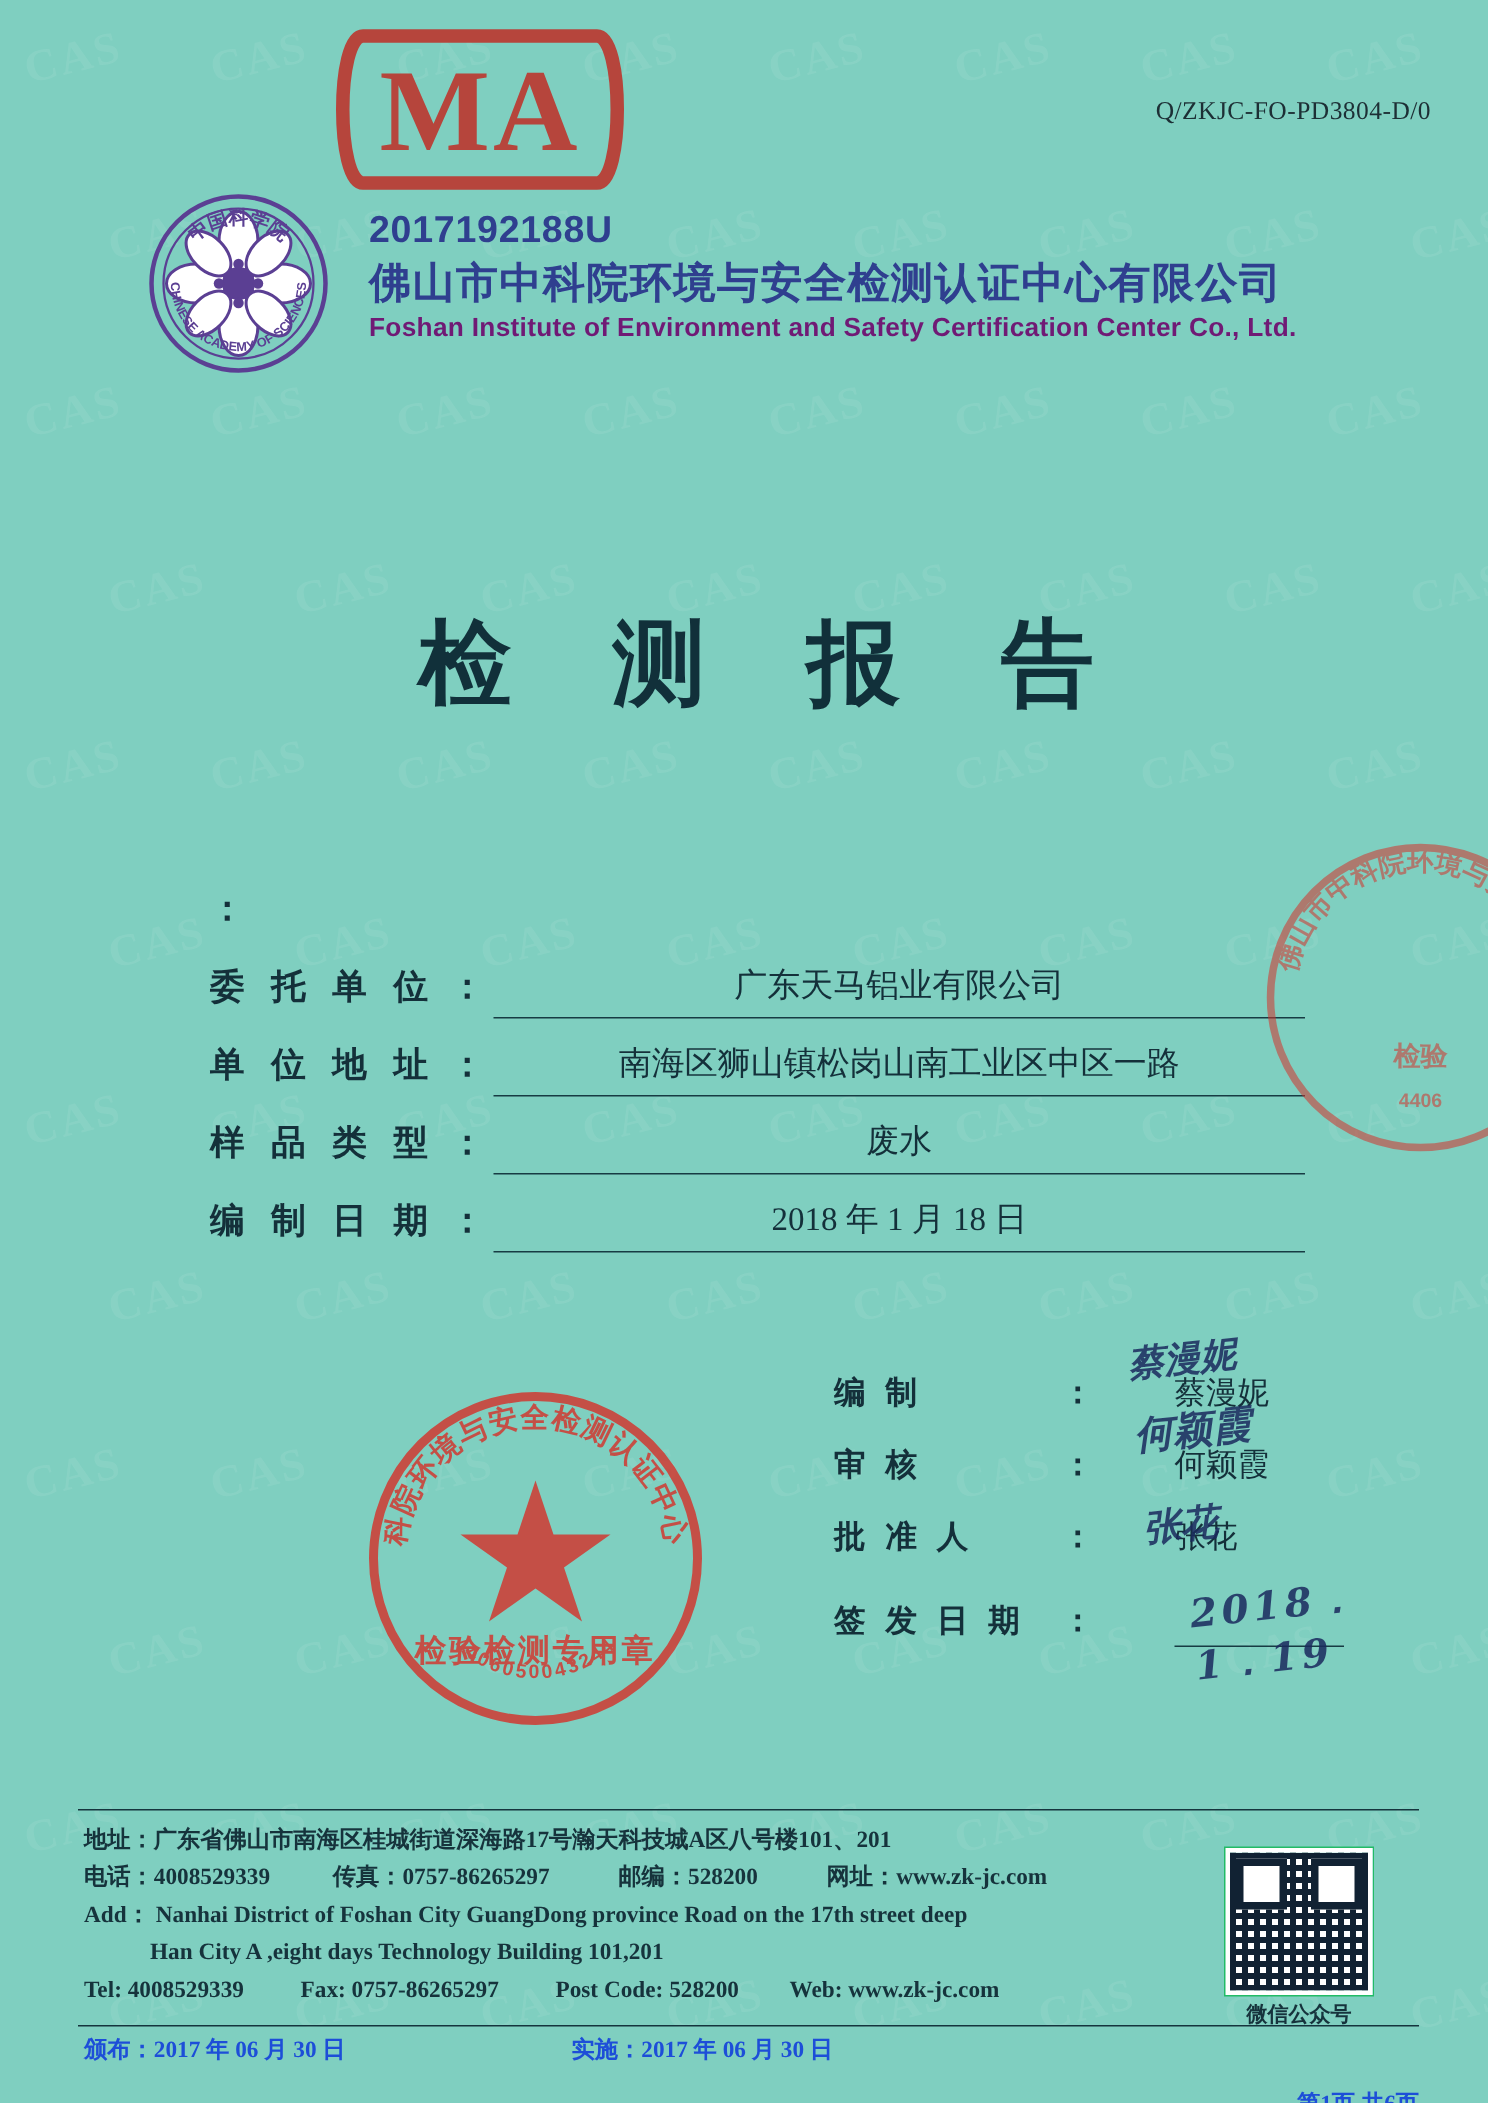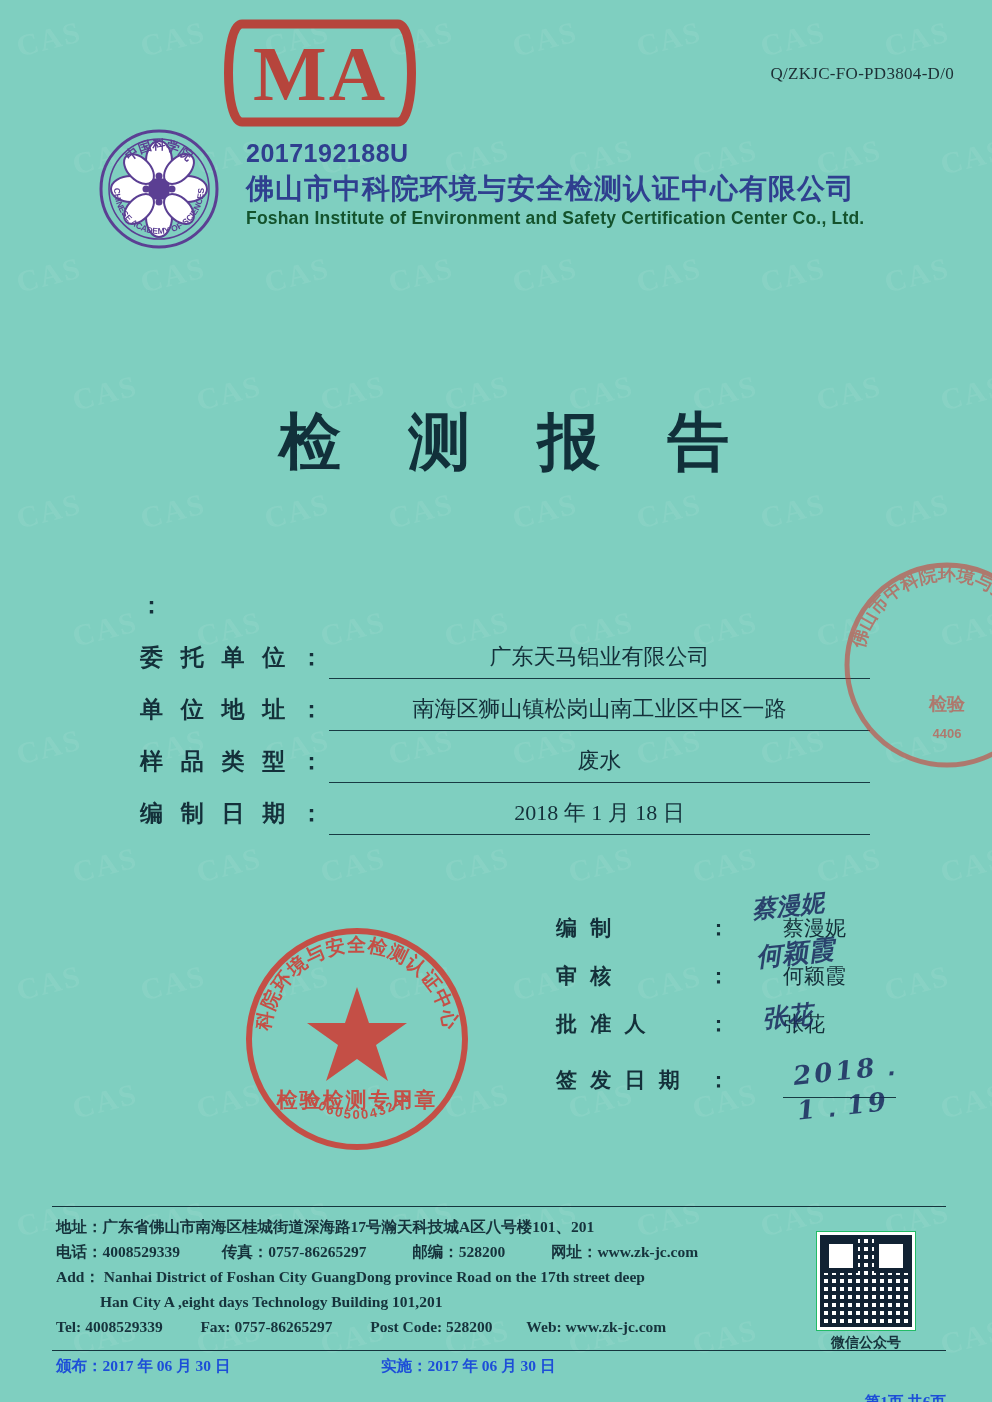--- a/index.html
+++ b/index.html
@@ -58,21 +58,21 @@
   .org-cn{
     position:absolute;left:246px;top:170px;
     font-size:28px;font-weight:bold;
     color:#2f3f8f;
     letter-spacing:1px;
     white-space:nowrap;
   }
   .org-en{
     position:absolute;left:246px;top:208px;
     font-size:17.5px;font-weight:bold;
-    color:#14532d;
+    color:#701a75;
     letter-spacing:.2px;
     white-space:nowrap;
     font-family:"Liberation Sans", sans-serif;
     text-align:right;
   }
   
   .main-title{
     position:absolute;left:0;right:0;top:400px;
     text-align:center;
     font-size:62px;

